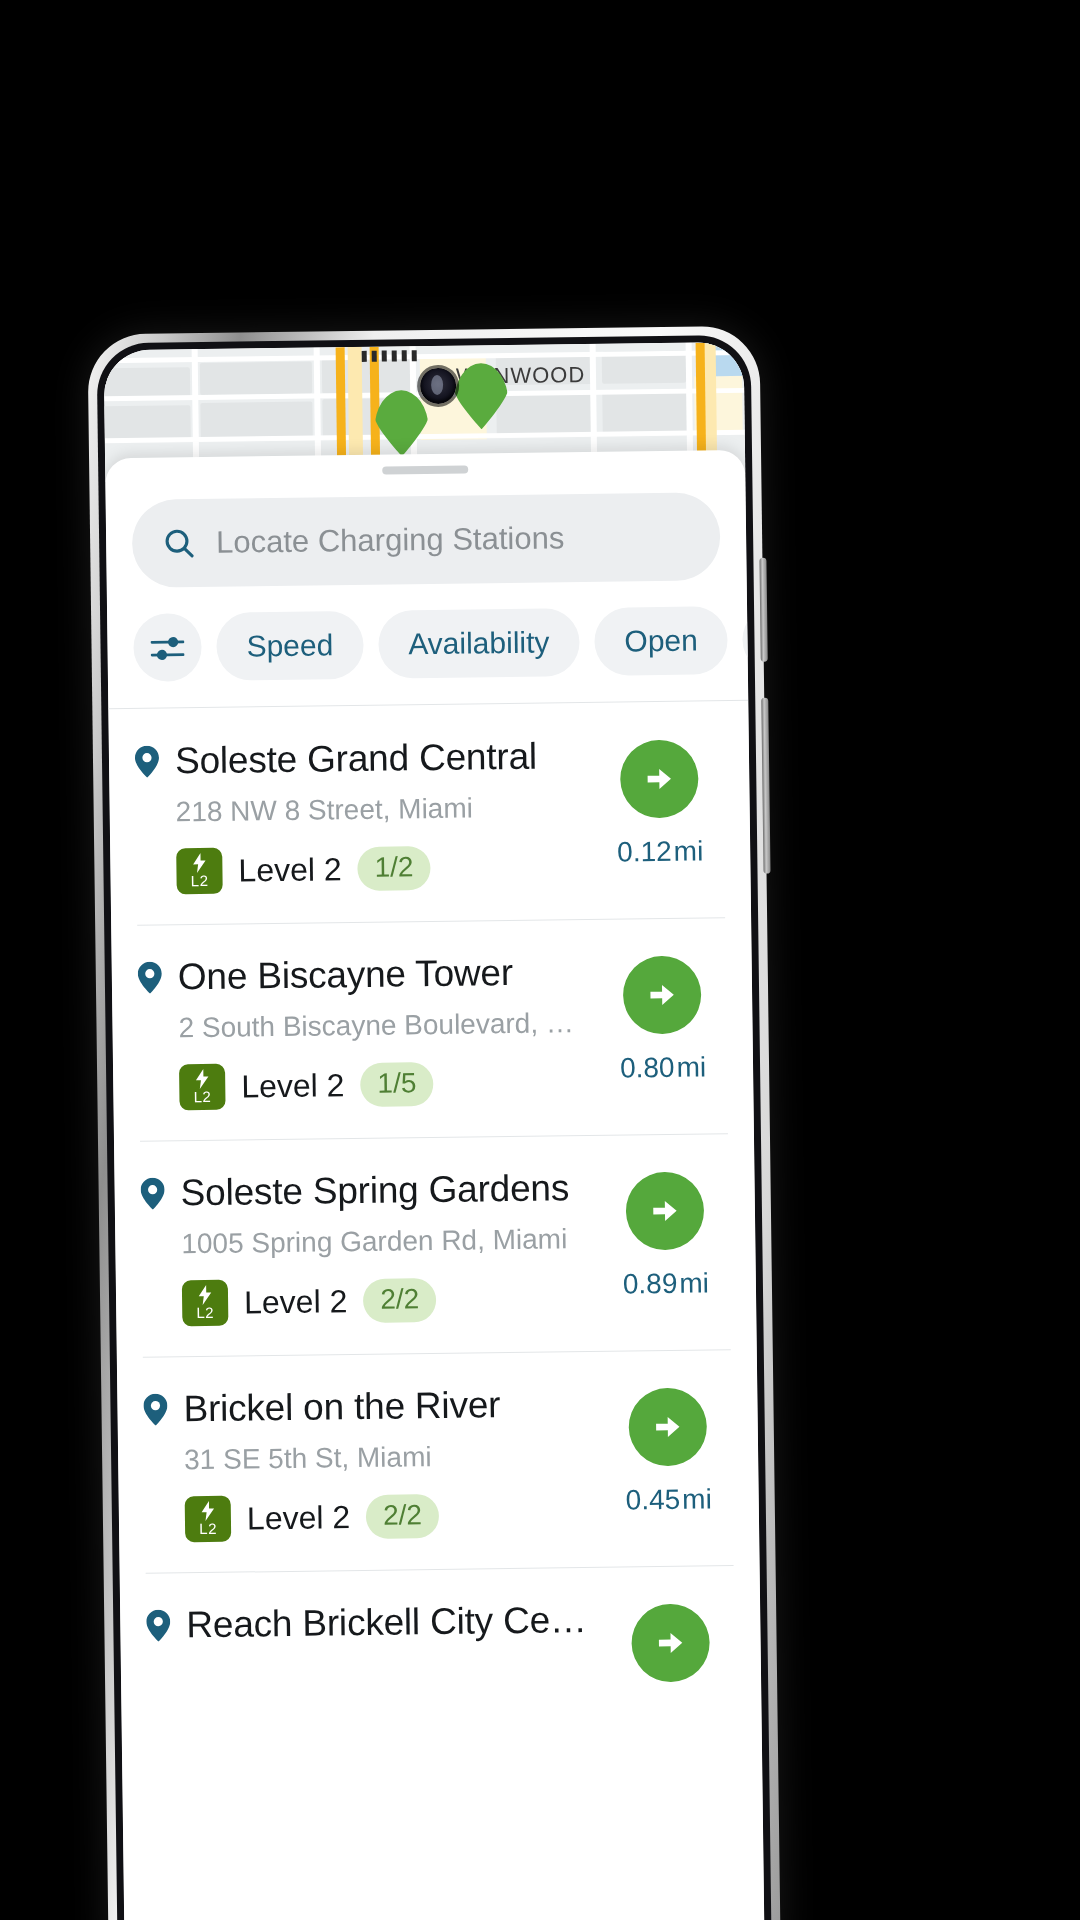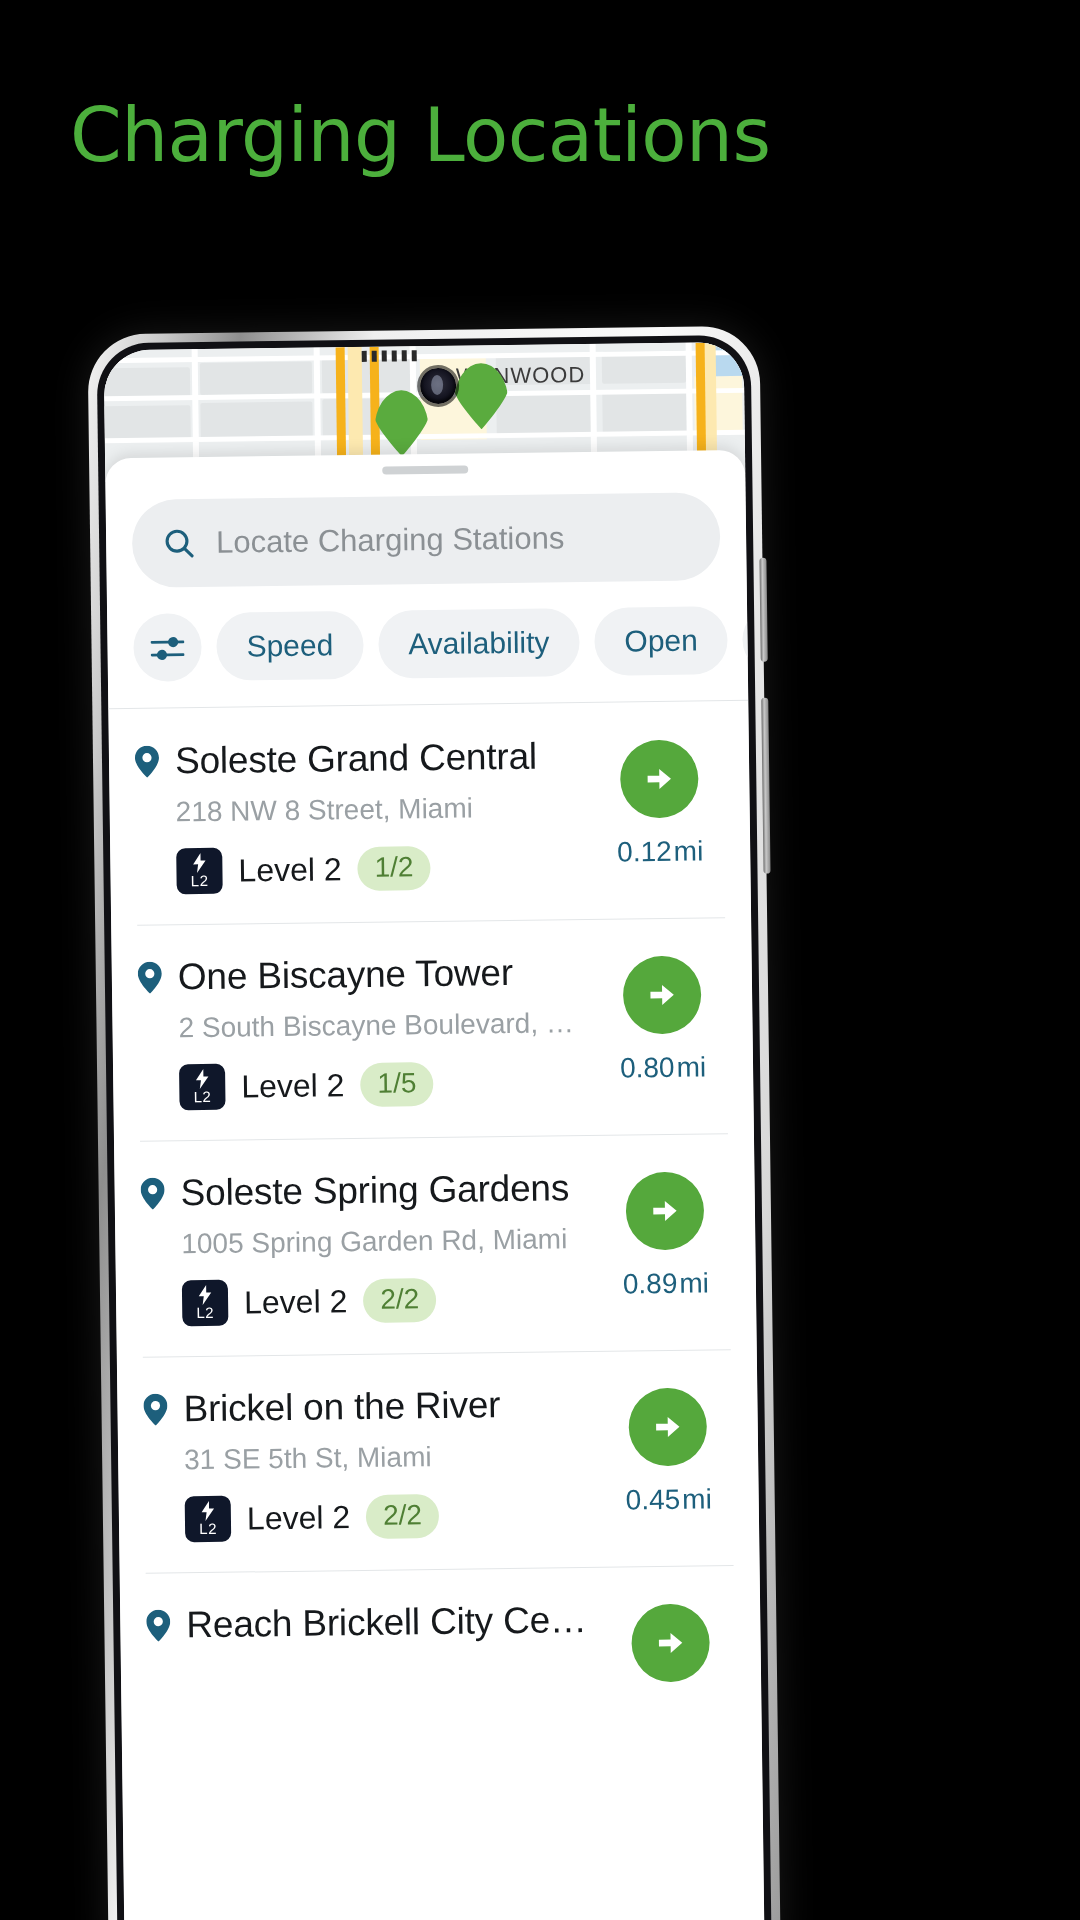--- a/index.html
+++ b/index.html
@@ -128,21 +128,21 @@
   .st-name {
     color:#16191c; font-size:37px; font-weight:400; letter-spacing:-0.2px;
     white-space:nowrap; overflow:hidden; text-overflow:ellipsis;
   }
   .st-addr {
     color:#9aa0a4; font-size:28px; margin:14px 0 0 40px;
     white-space:nowrap; overflow:hidden; text-overflow:ellipsis;
   }
   .lvl-line { display:flex; align-items:center; gap:16px; margin:20px 0 0 40px; }
   .lvl-badge {
-    flex:0 0 auto; width:46px; height:46px; border-radius:9px; background:#0f172a;
+    flex:0 0 auto; width:46px; height:46px; border-radius:9px; background:#4d7c0f;
     position:relative; display:flex; align-items:flex-end; justify-content:center;
   }
   .lvl-badge .bolt {
     position:absolute; left:50%; top:5px; transform:translateX(-50%);
     width:16px; height:20px;
   }
   .lvl-badge .l2 {
     font-size:15px; color:#ffffff; line-height:1; padding-bottom:6px; letter-spacing:.5px;
   }
   .lvl-txt { color:#16191c; font-size:32px; }
@@ -160,21 +160,20 @@
     margin-top:18px; color:#1d5f7c; font-size:28px; white-space:nowrap;
   }
   .dist .unit { margin-left:2px; }
 </style>
 </head>
 <body>
 
 <div class="stage">
 
   <div class="headline">
-    <div>Charging Locations</div>
   </div>
 
   <div class="phone">
     <div class="side-btn b1"></div>
     <div class="side-btn b2"></div>
 
     <div class="phone-inner">
       <div class="screen">
 
         <div class="map">

